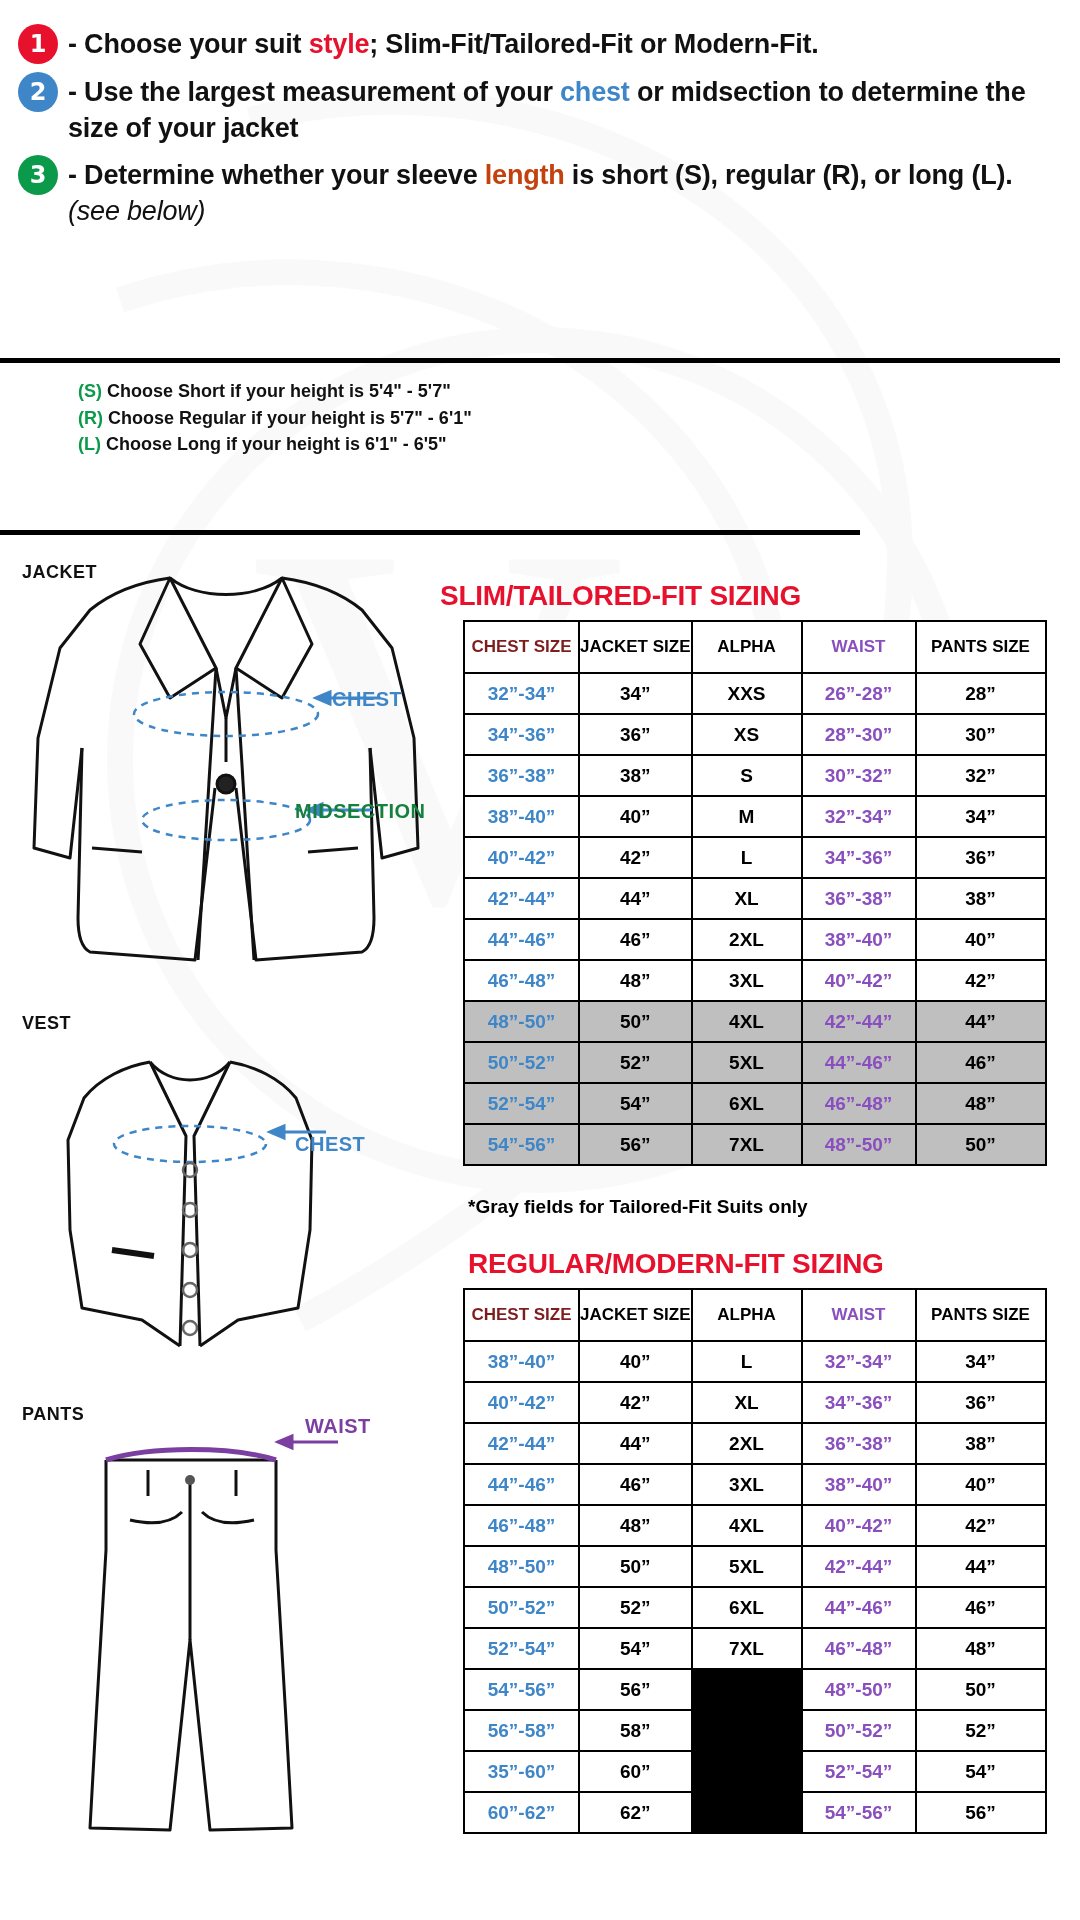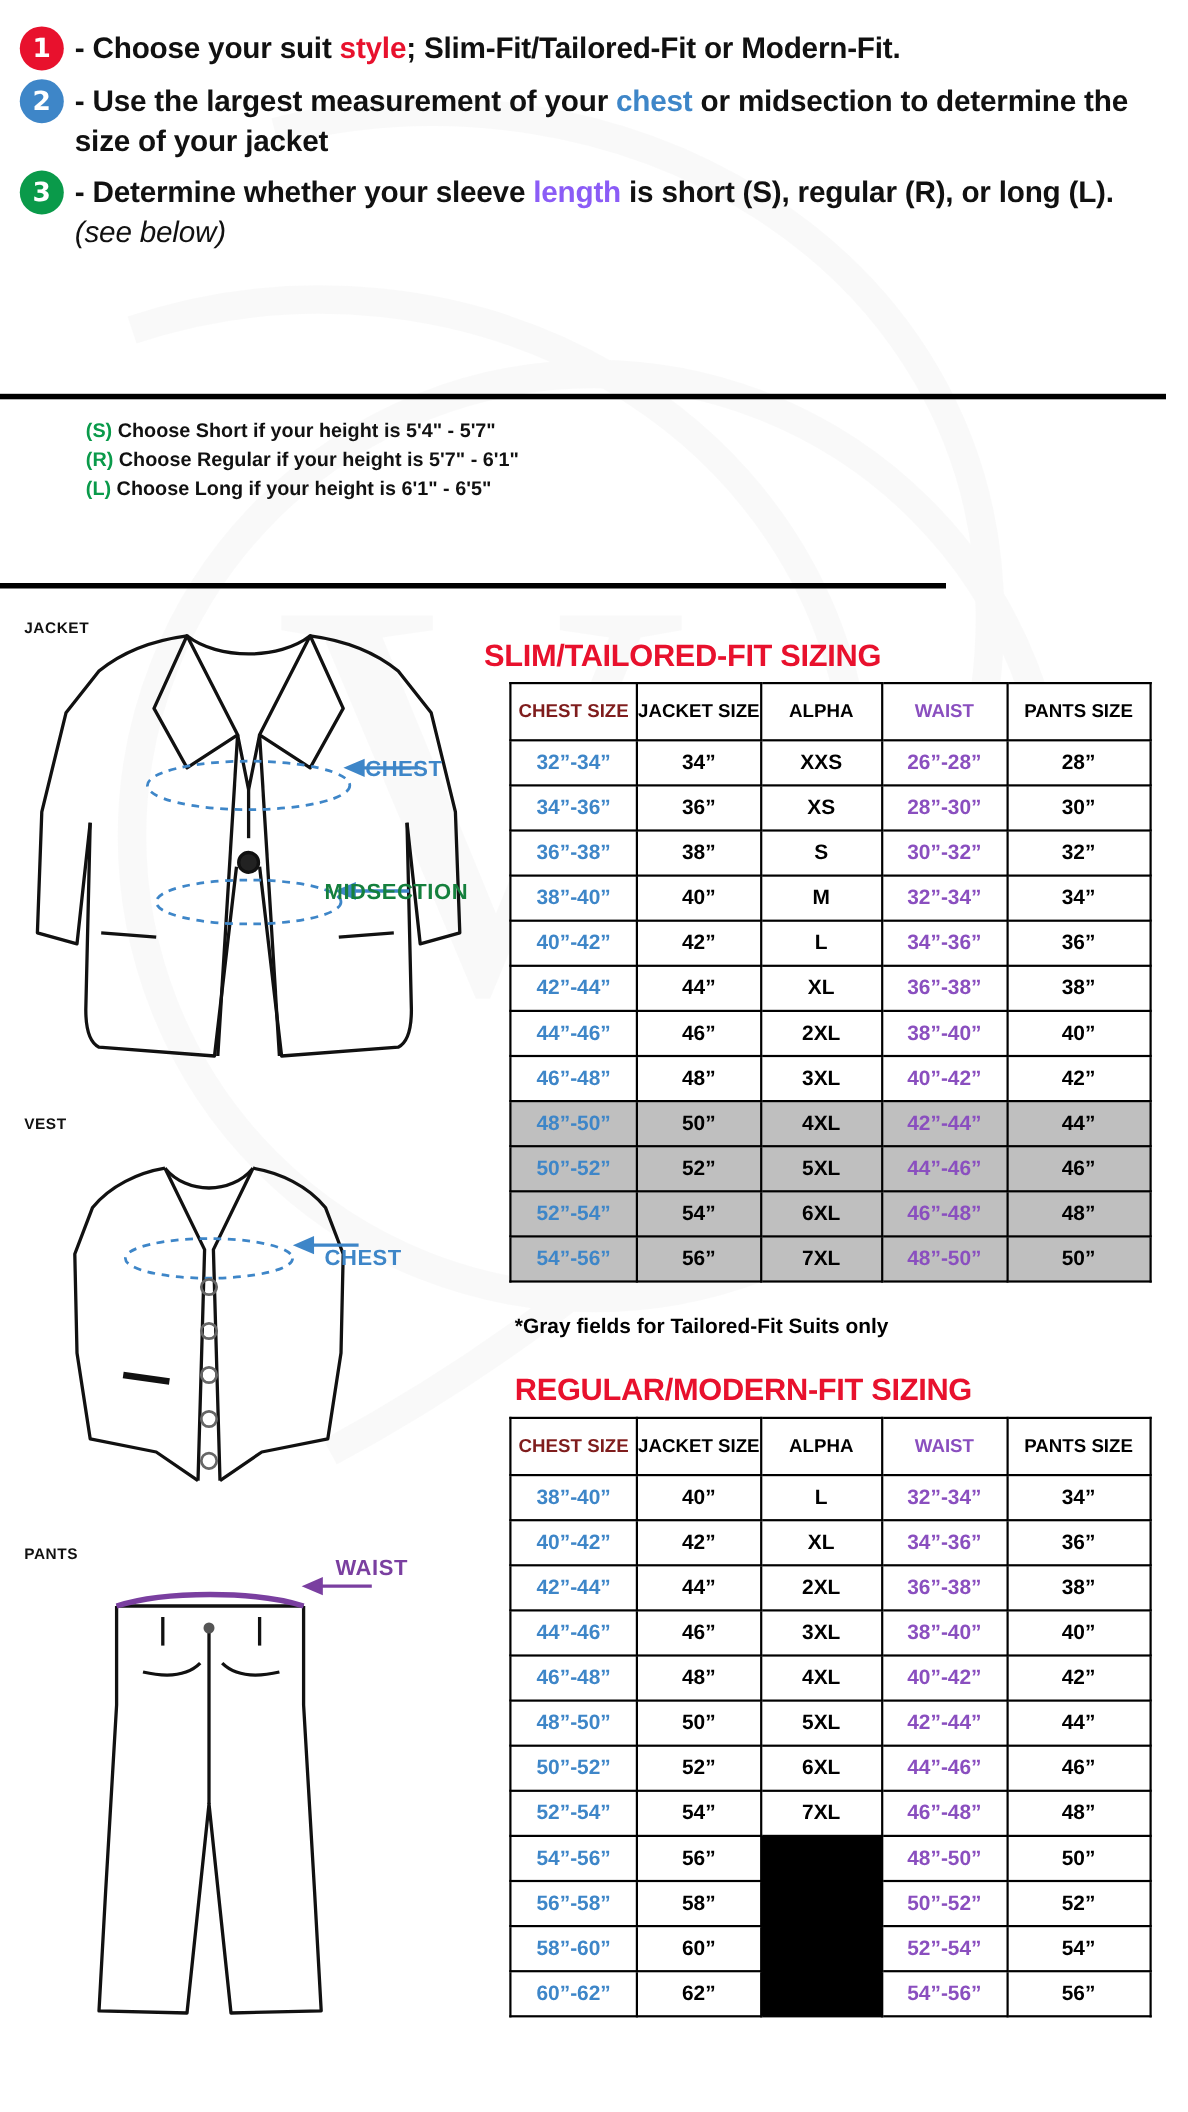--- a/index.html
+++ b/index.html
@@ -35,37 +35,37 @@
   .badge.red { background:#e8112d; }
   .badge.blue { background:#3e86c8; }
   .badge.green { background:#0a9a4a; }
   .step-text {
     font-size:27px; font-weight:bold; line-height:1.35;
     letter-spacing:-0.2px;
     padding-top:4px;
   }
   .kw-red { color:#e8112d; }
   .kw-blue { color:#3e86c8; }
-  .kw-green { color:#8b5cf6;text-align:right; }
+  .kw-green { color:#c2410c;text-align:right; }
   .see-below { font-style:italic; font-weight:normal; }
 
   .rule { position:absolute; left:0; height:5px; background:#000; }
   .rule1 { top:358px; left:0; width:1060px; }
   .rule2 { top:530px; left:0; width:860px; }
 
   
   .heights { position:absolute; left:78px; top:378px; }
   .height-line {
     font-size:18px; font-weight:bold; line-height:1.48; white-space:nowrap;
   }
   .hl-letter { color:#0a9a4a; }
 
   
   .fig-label {
-    position:absolute; font-size:14px; font-weight:bold; letter-spacing:0.5px;text-align:center;
+    position:absolute; font-size:18px; font-weight:bold; letter-spacing:0.5px;text-align:center;
   }
   .lbl-jacket { left:22px; top:562px; }
   .lbl-vest { left:22px; top:1013px; }
   .lbl-pants { left:22px; top:1404px; }
 
   .callout {
     position:absolute; font-size:20px; font-weight:bold; letter-spacing:0.5px;
   }
   .c-chest { left:332px; top:688px; color:#3e86c8; }
   .c-mid { left:295px; top:800px; color:#15803d; }
@@ -450,21 +450,21 @@
           <td class="plain">50”</td>
         </tr>
       <tr>
           <td class="chest">56”-58”</td>
           <td class="plain">58”</td>
           <td class="black"></td>
           <td class="waist">50”-52”</td>
           <td class="plain">52”</td>
         </tr>
       <tr>
-          <td class="chest">58”-60”</td>
+          <td class="chest">35”-60”</td>
           <td class="plain">60”</td>
           <td class="black"></td>
           <td class="waist">52”-54”</td>
           <td class="plain">54”</td>
         </tr>
       <tr>
           <td class="chest">60”-62”</td>
           <td class="plain">62”</td>
           <td class="black"></td>
           <td class="waist">54”-56”</td>

